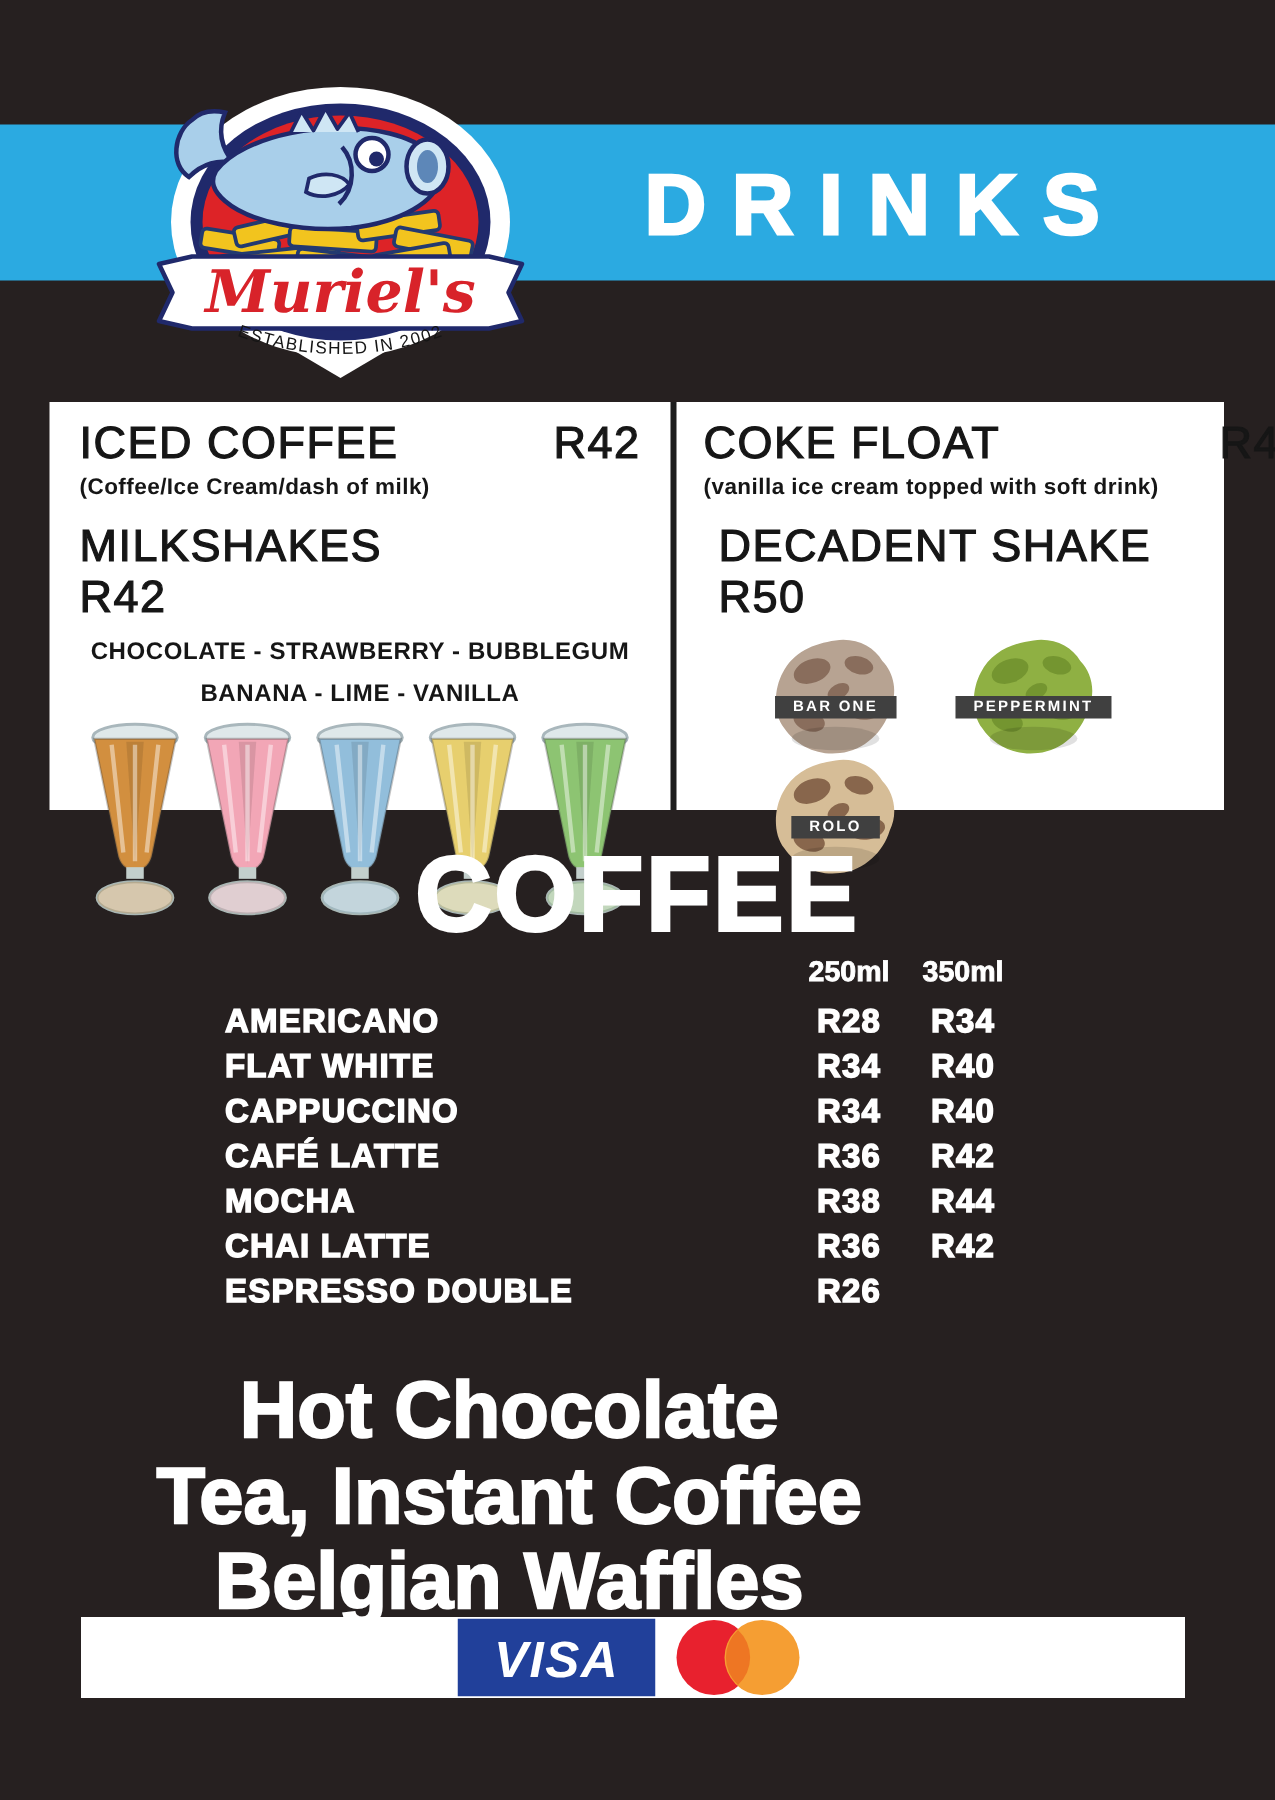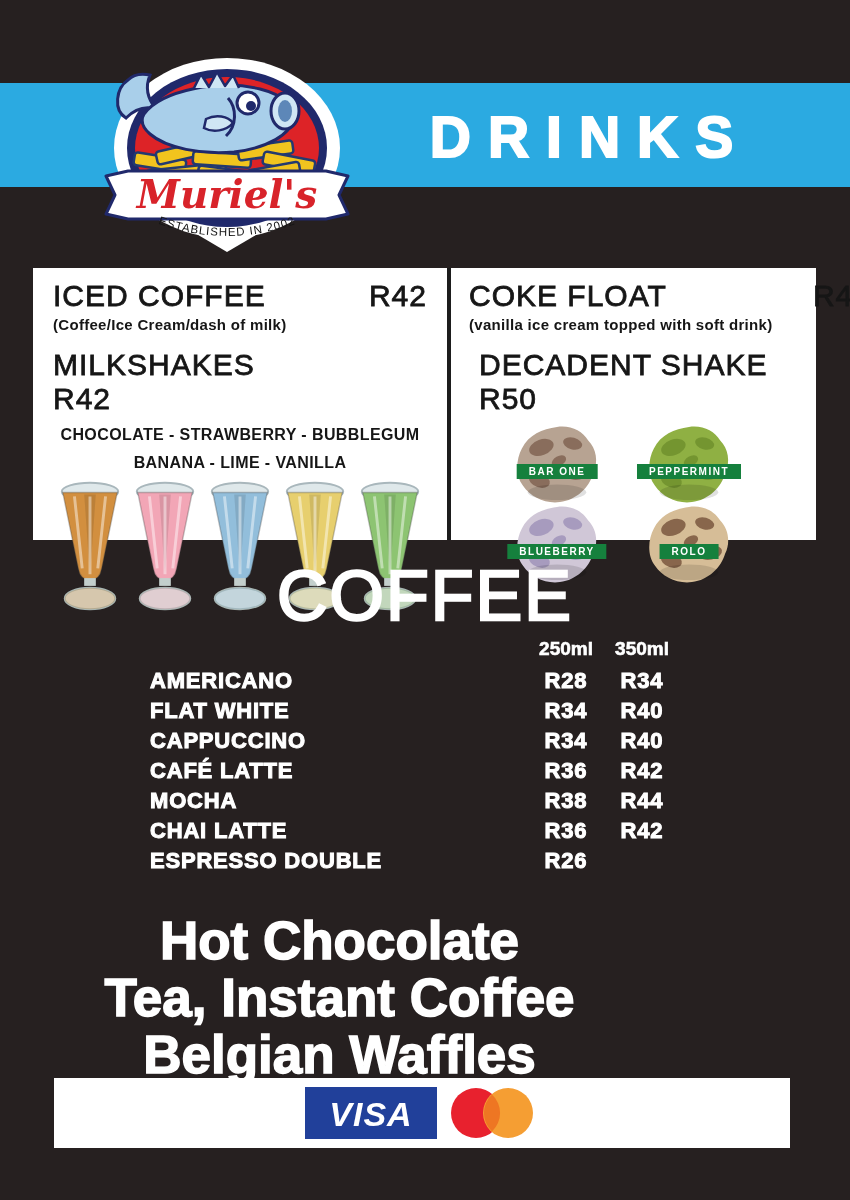--- a/index.html
+++ b/index.html
@@ -31,42 +31,42 @@
   .menu-desc { font-size:15px; font-weight:bold; margin-top:3px; letter-spacing:0.3px; }
   .flavor-line { text-align:center; font-size:16px; font-weight:bold; margin-top:10px; letter-spacing:0.4px; }
   .mt { margin-top:15px;flex-direction:column; }
   
   .glasses { display:flex; justify-content:center; gap:5px; margin-top:6px; }
   
   .scoop-grid { display:grid; grid-template-columns:132px 132px; margin:8px 0 0 22px; row-gap:0px; }
   .scoop-cell { position:relative; width:132px; height:80px; display:flex; justify-content:center; }
   .scoop-label {
     position:absolute; left:50%; transform:translateX(-50%); top:40px;
-    background:#15803d; color:#fff; font-size:10px; font-weight:bold;
+    background:#404040; color:#fff; font-size:10px; font-weight:bold;
     letter-spacing:1.5px; padding:2px 12px; white-space:nowrap;
   }
   
   .coffee-title {
     position:absolute; left:0; top:556px; width:850px; text-align:center;
-    color:#fff; font-size:70px; font-weight:normal; letter-spacing:2px;
+    color:#fff; font-size:70px; font-weight:bold; letter-spacing:2px;
     -webkit-text-stroke:2.5px #fff;
   }
   .coffee-table { position:absolute; left:150px; top:638px; width:545px; color:#fff; }
   .ct-header { display:flex; font-size:19px; font-weight:bold; margin-bottom:6px;
                -webkit-text-stroke:0.6px #fff; }
   .ct-row { display:flex; font-size:22px; font-weight:bold; height:30px; align-items:center;
             letter-spacing:0.8px; -webkit-text-stroke:1px #fff; }
   .ct-name { width:378px; }
   .ct-p { width:76px; text-align:center; }
   
   .extras { position:absolute; left:0; top:912px; width:679px; text-align:center;
             color:#fff; font-size:53px; font-weight:bold; line-height:57px;
             -webkit-text-stroke:1.5px #fff; }
   
-  .pay-bar { position:absolute; left:54px; top:1078px; width:736px; height:70px;
+  .pay-bar { position:absolute; left:54px; top:1078px; width:736px; height:54px;
              background:#fff; display:flex; align-items:center; justify-content:center; gap:8px; }
 </style>
 </head>
 <body>
 
 <div class="page" style="background: rgb(38, 32, 32);">
 
   <div class="blue-band" style="background: rgb(43, 170, 225);"></div>
   <div class="drinks-title">DRINKS</div>
 
@@ -211,34 +211,20 @@
               <ellipse cx="68" cy="50" rx="12" ry="7" transform="rotate(-12 68 50)"></ellipse>
               <ellipse cx="28" cy="58" rx="11" ry="7" transform="rotate(18 28 58)"></ellipse>
               <ellipse cx="48" cy="38" rx="8" ry="5" transform="rotate(-30 48 38)"></ellipse>
             </g>
             <ellipse cx="46" cy="70" rx="30" ry="8" fill="#000" opacity="0.12"></ellipse>
           </svg>
           <div class="scoop-label">PEPPERMINT</div>
         </div>
         <div class="scoop-cell">
           <svg width="92" height="80" viewBox="0 0 92 82">
-            <path d="M46,3 C60,1 72,7 78,17 C86,25 89,39 83,51 C79,65 66,78 49,80 C34,82 19,75 11,63 C3,53 4,36 10,25 C17,11 31,5 46,3 Z" fill="#D0C7D7"></path>
-            <g opacity="0.6" fill="#8D7FAE">
-              <ellipse cx="30" cy="24" rx="13" ry="8" transform="rotate(-20 30 24)"></ellipse>
-              <ellipse cx="62" cy="20" rx="10" ry="6" transform="rotate(15 62 20)"></ellipse>
-              <ellipse cx="68" cy="50" rx="12" ry="7" transform="rotate(-12 68 50)"></ellipse>
-              <ellipse cx="28" cy="58" rx="11" ry="7" transform="rotate(18 28 58)"></ellipse>
-              <ellipse cx="48" cy="38" rx="8" ry="5" transform="rotate(-30 48 38)"></ellipse>
-            </g>
-            <ellipse cx="46" cy="70" rx="30" ry="8" fill="#000" opacity="0.12"></ellipse>
-          </svg>
-          <div class="scoop-label">BLUEBERRY</div>
-        </div>
-        <div class="scoop-cell">
-          <svg width="92" height="80" viewBox="0 0 92 82">
             <path d="M46,3 C60,1 72,7 78,17 C86,25 89,39 83,51 C79,65 66,78 49,80 C34,82 19,75 11,63 C3,53 4,36 10,25 C17,11 31,5 46,3 Z" fill="#D6BD97"></path>
             <g opacity="0.75" fill="#6E4A33">
               <ellipse cx="30" cy="24" rx="13" ry="8" transform="rotate(-20 30 24)"></ellipse>
               <ellipse cx="62" cy="20" rx="10" ry="6" transform="rotate(15 62 20)"></ellipse>
               <ellipse cx="68" cy="50" rx="12" ry="7" transform="rotate(-12 68 50)"></ellipse>
               <ellipse cx="28" cy="58" rx="11" ry="7" transform="rotate(18 28 58)"></ellipse>
               <ellipse cx="48" cy="38" rx="8" ry="5" transform="rotate(-30 48 38)"></ellipse>
             </g>
             <ellipse cx="46" cy="70" rx="30" ry="8" fill="#000" opacity="0.12"></ellipse>
           </svg>

